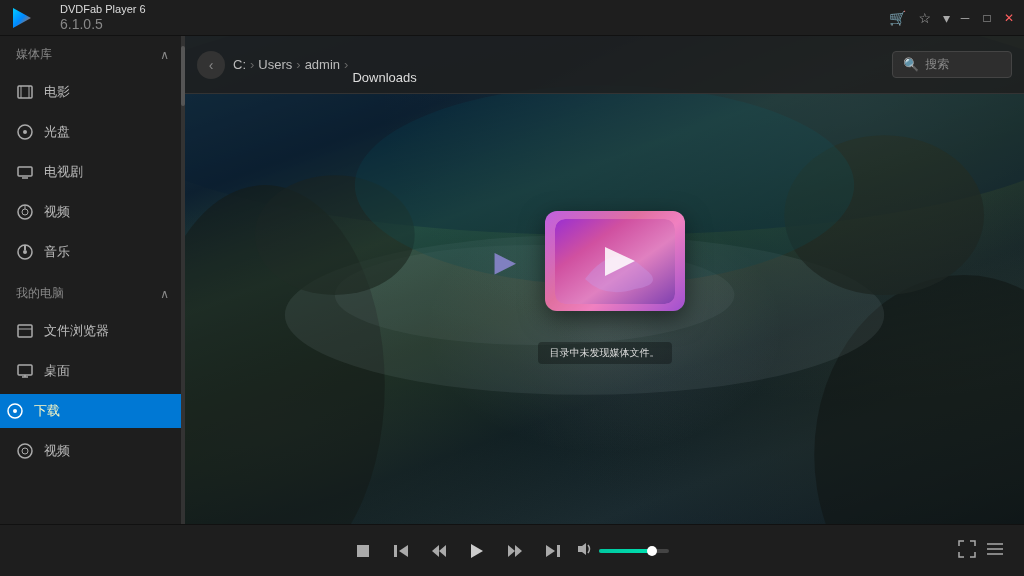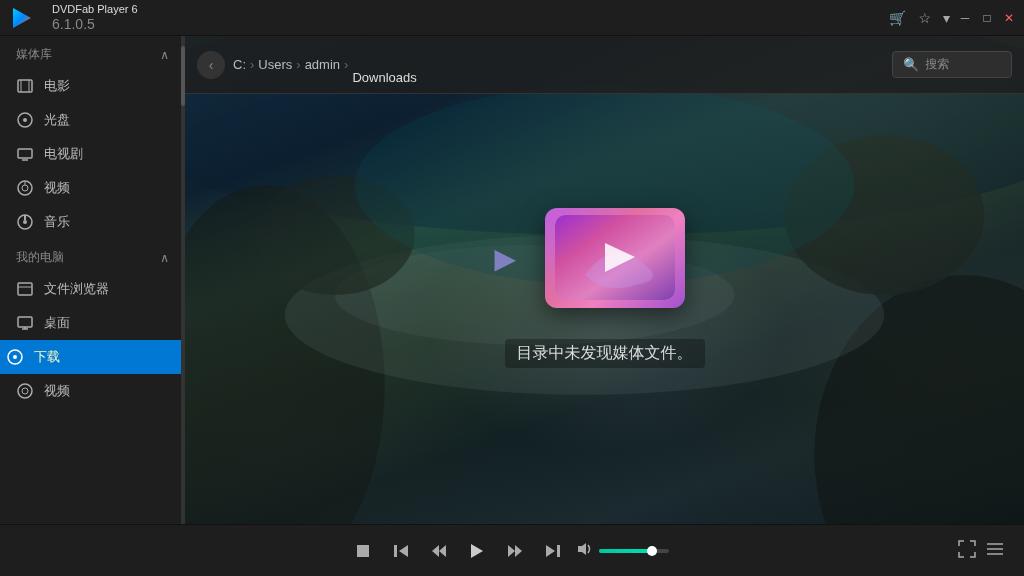--- a/index.html
+++ b/index.html
@@ -18,21 +18,21 @@
       height: 36px;
       background: #1e1e1e;
       display: flex;
       align-items: center;
       padding: 0 8px;
       border-bottom: 1px solid #111;
     }
     .titlebar-logo {
       display: flex;
       align-items: center;
-      gap: 16px;
+      gap: 24px;
     }
     .logo-icon {
       width: 28px;
       height: 28px;
     }
     .app-title {
       display: flex;
       flex-direction: column;
     }
     .app-name {
@@ -79,20 +79,21 @@
     }
 
     
     .sidebar {
       width: 185px;
       background: #1e1e1e;
       display: flex;
       flex-direction: column;
       overflow: hidden;
       position: relative;
+      gap: 6px;
     }
     .sidebar-scrollbar {
       position: absolute;
       right: 0;
       top: 0;
       width: 4px;
       height: 100%;
       background: #333;
     }
     .sidebar-scrollbar-thumb {
@@ -301,21 +302,21 @@
       position: absolute;
       top: 44px;
       right: 38px;
       color: #666;
       font-size: 10px;
       letter-spacing: 2px;
     }
 
     .empty-text {
       color: #ddd;
-      font-size: 16px;
+      font-size: 10px;
       background: rgba(0,0,0,0.3);
       padding: 4px 12px;
       border-radius: 4px;
     }
 
     
     .bottom-controls {
       height: 52px;
       background: #1e1e1e;
       border-top: 1px solid #111;

